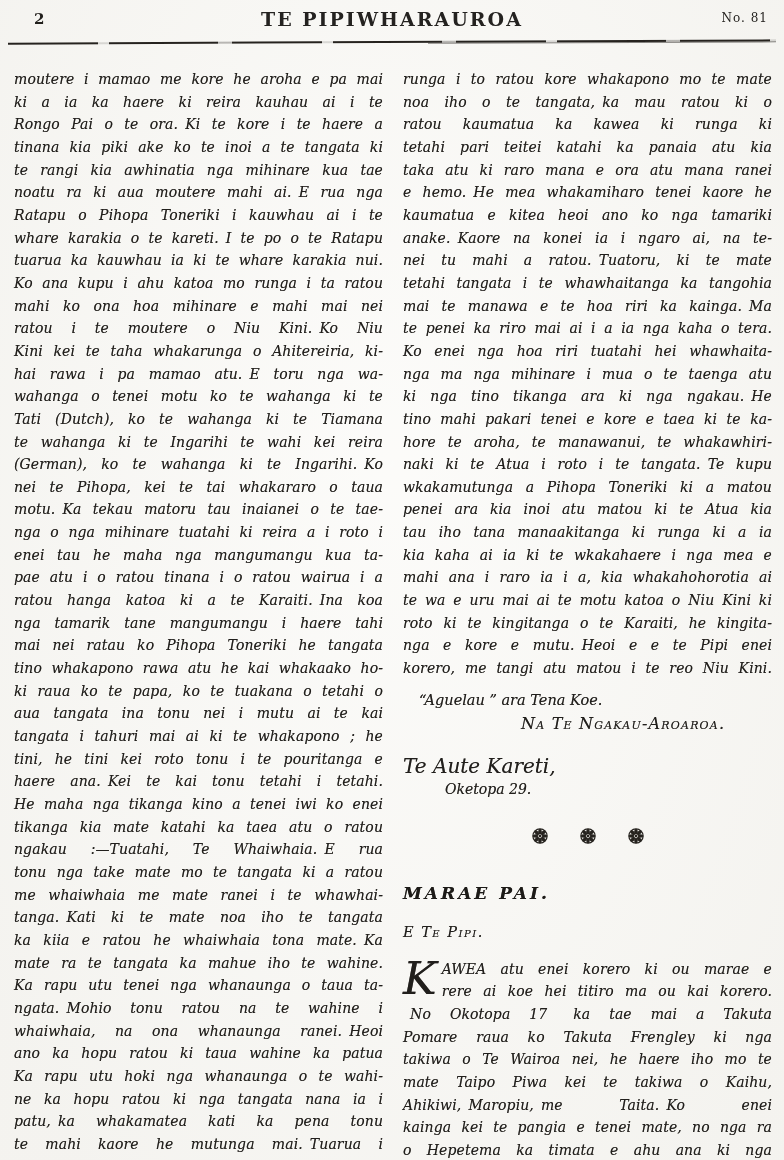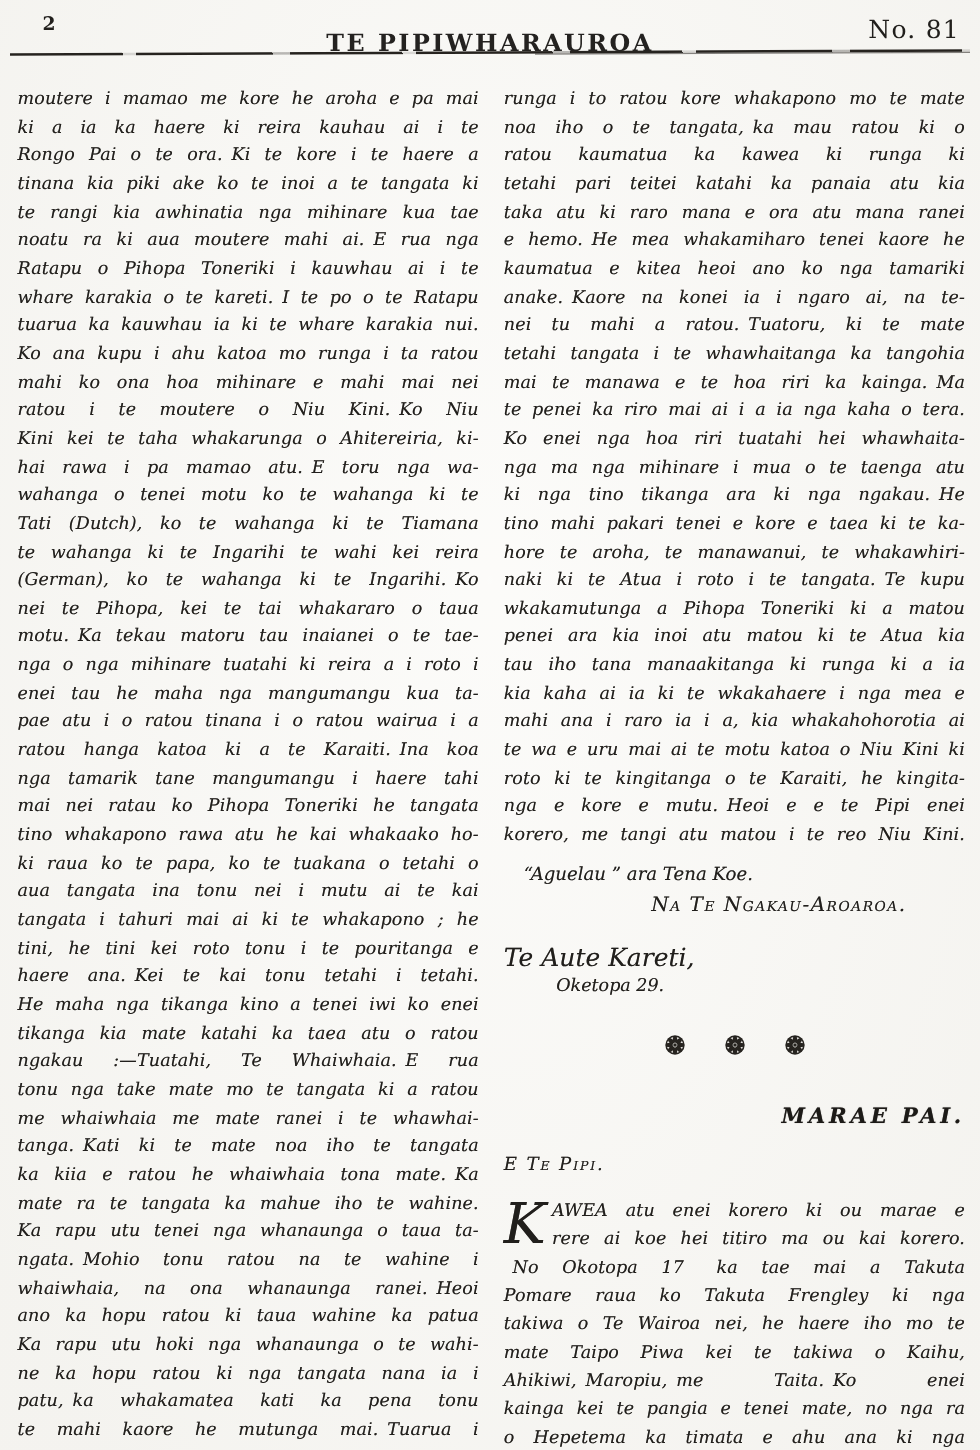--- a/index.html
+++ b/index.html
@@ -20,28 +20,28 @@
   }
   
   .masthead {
     position:relative; height:26px;
   }
   .page-num {
     position:absolute; left:34px; top:2px;
     font-size:15px; font-weight:700; letter-spacing:0.5px;
   }
   .paper-title {
-    position:absolute; left:0; right:0; top:16px;
+    position:absolute; left:0; right:0; top:0;
     text-align:center;
     font-size:19px; font-weight:700; letter-spacing:2px;
     color:#242220;
   }
   .issue-num {
     position:absolute; right:16px; top:3px;
-    font-size:20px; letter-spacing:1px;
+    font-size:12px; letter-spacing:1px;
   }
   .head-rule {
     position:relative; margin:6px 8px 0 8px; height:4px;
     transform:rotate(-0.25deg);
   }
   .head-rule .seg1 {
     position:absolute; left:0; right:0; top:1px; height:2px;
     background:repeating-linear-gradient(90deg,
       #26231f 0px, #26231f 90px,
       rgba(38,35,31,0.15) 90px, rgba(38,35,31,0.15) 101px,
@@ -88,21 +88,21 @@
   .date  { font-size:14px; line-height:23px; padding-left:42px; text-shadow:0 0 0.4px rgba(25,22,18,0.55);}
   
   .ornament-row {
     margin-top:26px;
     display:flex; justify-content:center; gap:30px;
   }
   .rosette { width:18px; height:18px; display:inline-block; }
   
   .article-heading {
     margin-top:38px;
-    text-align:right;
+    text-align:left;
     font-size:17px; font-weight:700; letter-spacing:3px;
     color:#1c1a17;
     text-shadow:0 0 0.6px rgba(25,22,18,0.7);
   }
   .article-salutation {
     margin-top:21px;
     font-variant:small-caps;
     letter-spacing:1.5px;
     font-size:14.5px;
     text-shadow:0 0 0.4px rgba(25,22,18,0.5);

